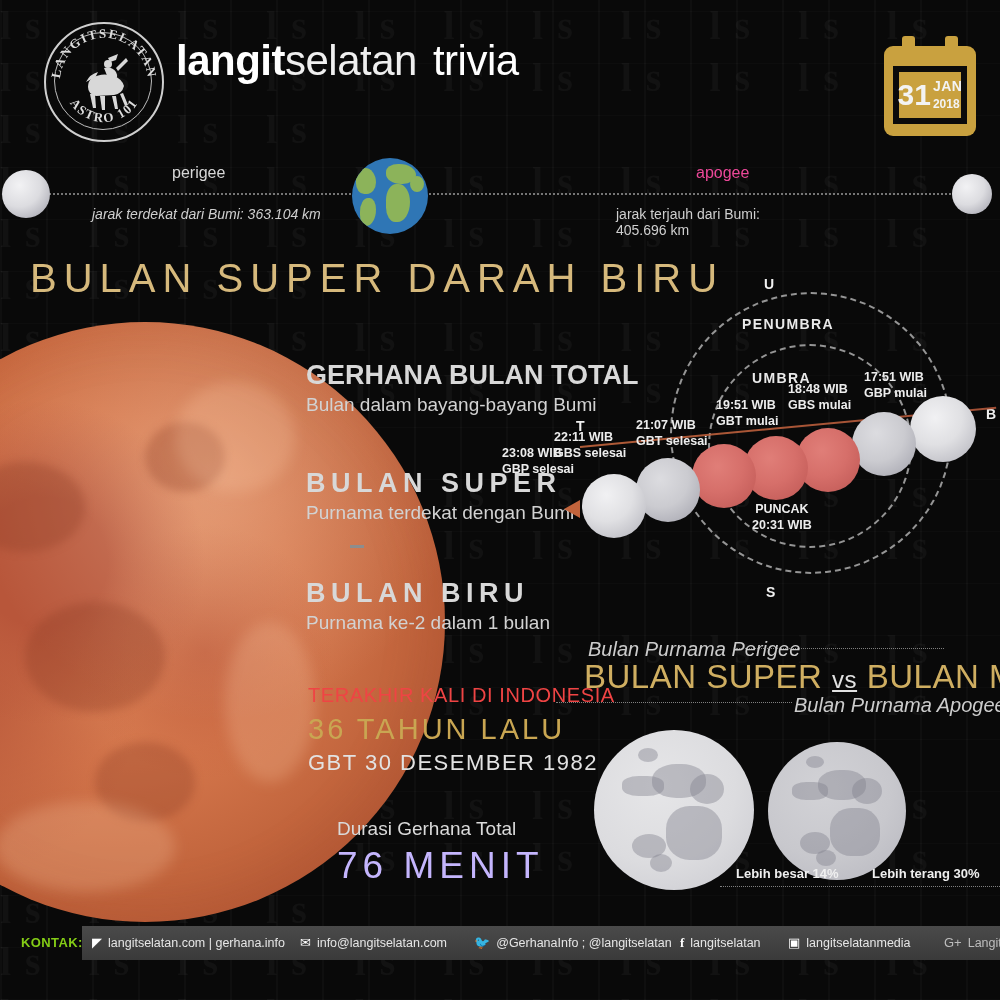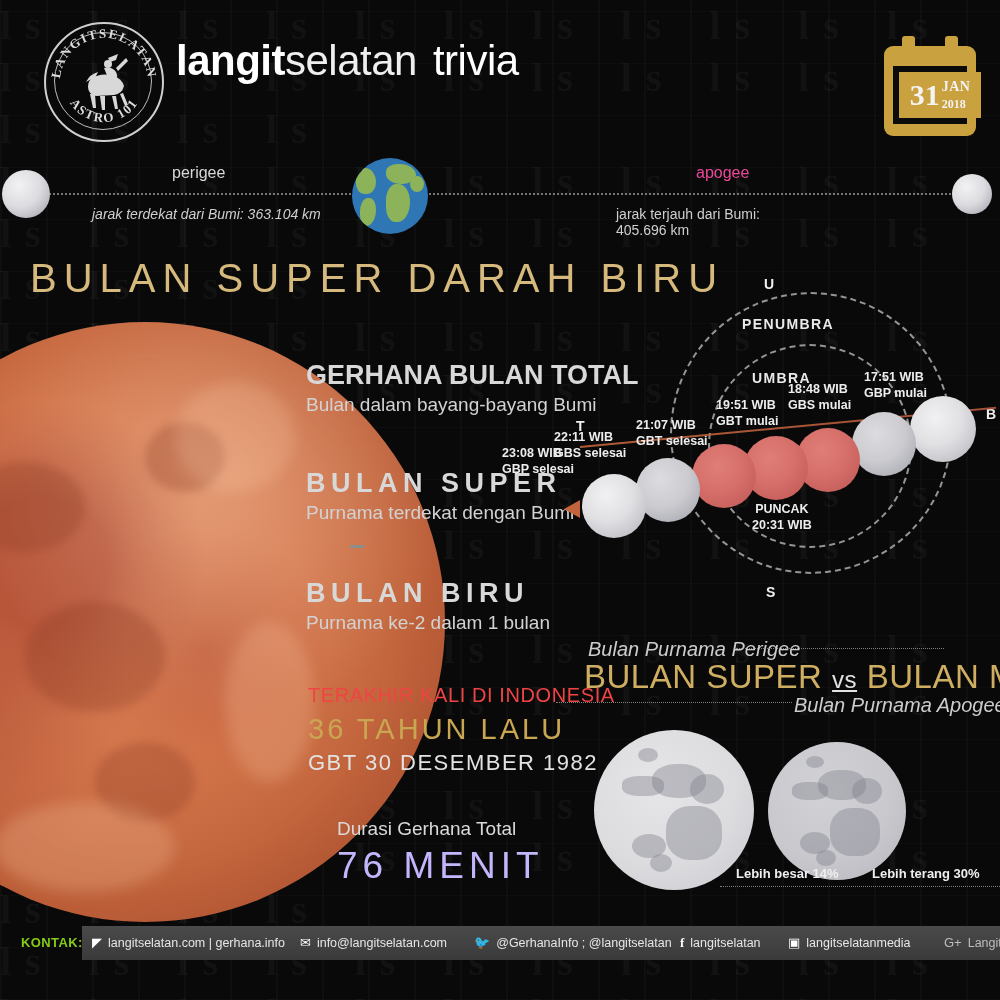--- a/index.html
+++ b/index.html
@@ -63,22 +63,22 @@
     position:absolute;left:0;top:10px;width:92px;height:90px;
     background:#c9a13f;border-radius:9px;
   }
   .cal-ring{position:absolute;top:0;width:13px;height:22px;background:#c9a13f;border-radius:3px;}
   #cal-screen{
     position:absolute;left:9px;top:20px;width:74px;height:58px;
     background:#0b0b0b;
     display:flex;align-items:center;justify-content:center;
   }
   #cal-plate{
-    position:absolute;left:15px;top:26px;width:82px;height:46px;background:#c9a13f;
-    display:flex;align-items:center;justify-content:center;font-family:Liberation Serif, serif;
+    position:absolute;left:15px;top:26px;width:62px;height:46px;background:#c9a13f;
+    display:flex;align-items:center;justify-content:center;
   }
   #cal-day{font-size:30px;font-weight:700;color:#f3f3f3;line-height:1;}
   #cal-my{margin-left:2px;line-height:1.05;color:#f3f3f3;}
   #cal-mon{font-size:14px;font-weight:700;letter-spacing:.5px;}
   #cal-yr{font-size:12px;font-weight:700;}
 
   
   #orbit-strip{position:absolute;left:0;top:150px;width:804px;height:110px;}
   #orbit-line{
     position:absolute;left:18px;top:43px;width:964px;height:0;

